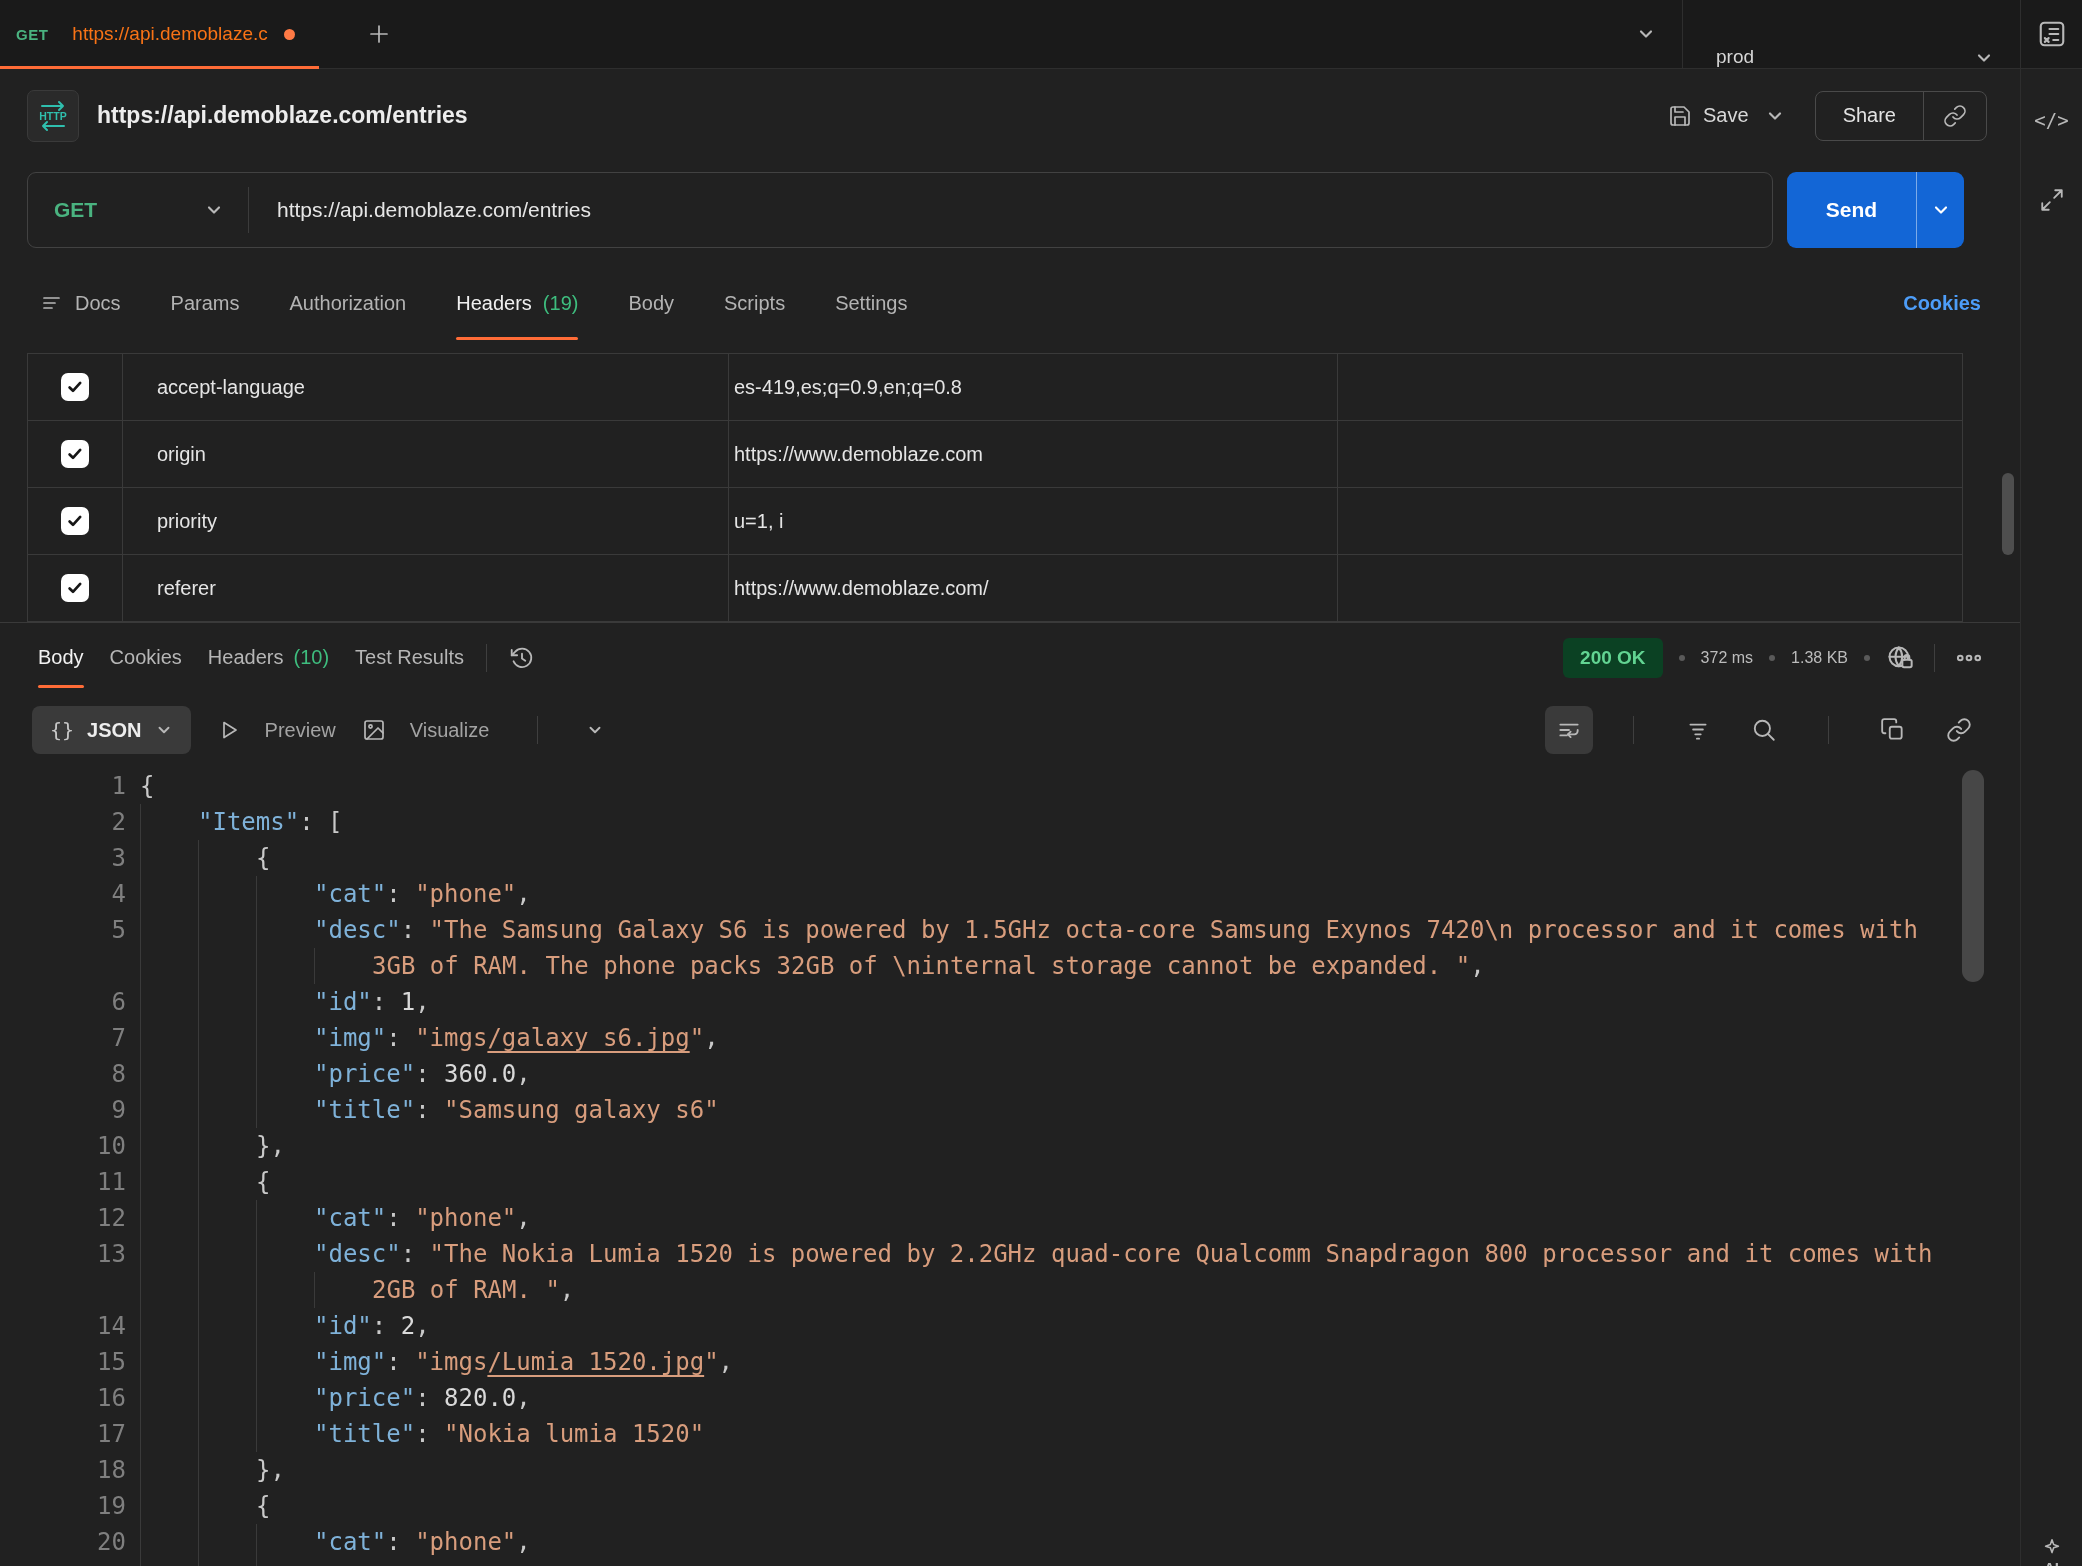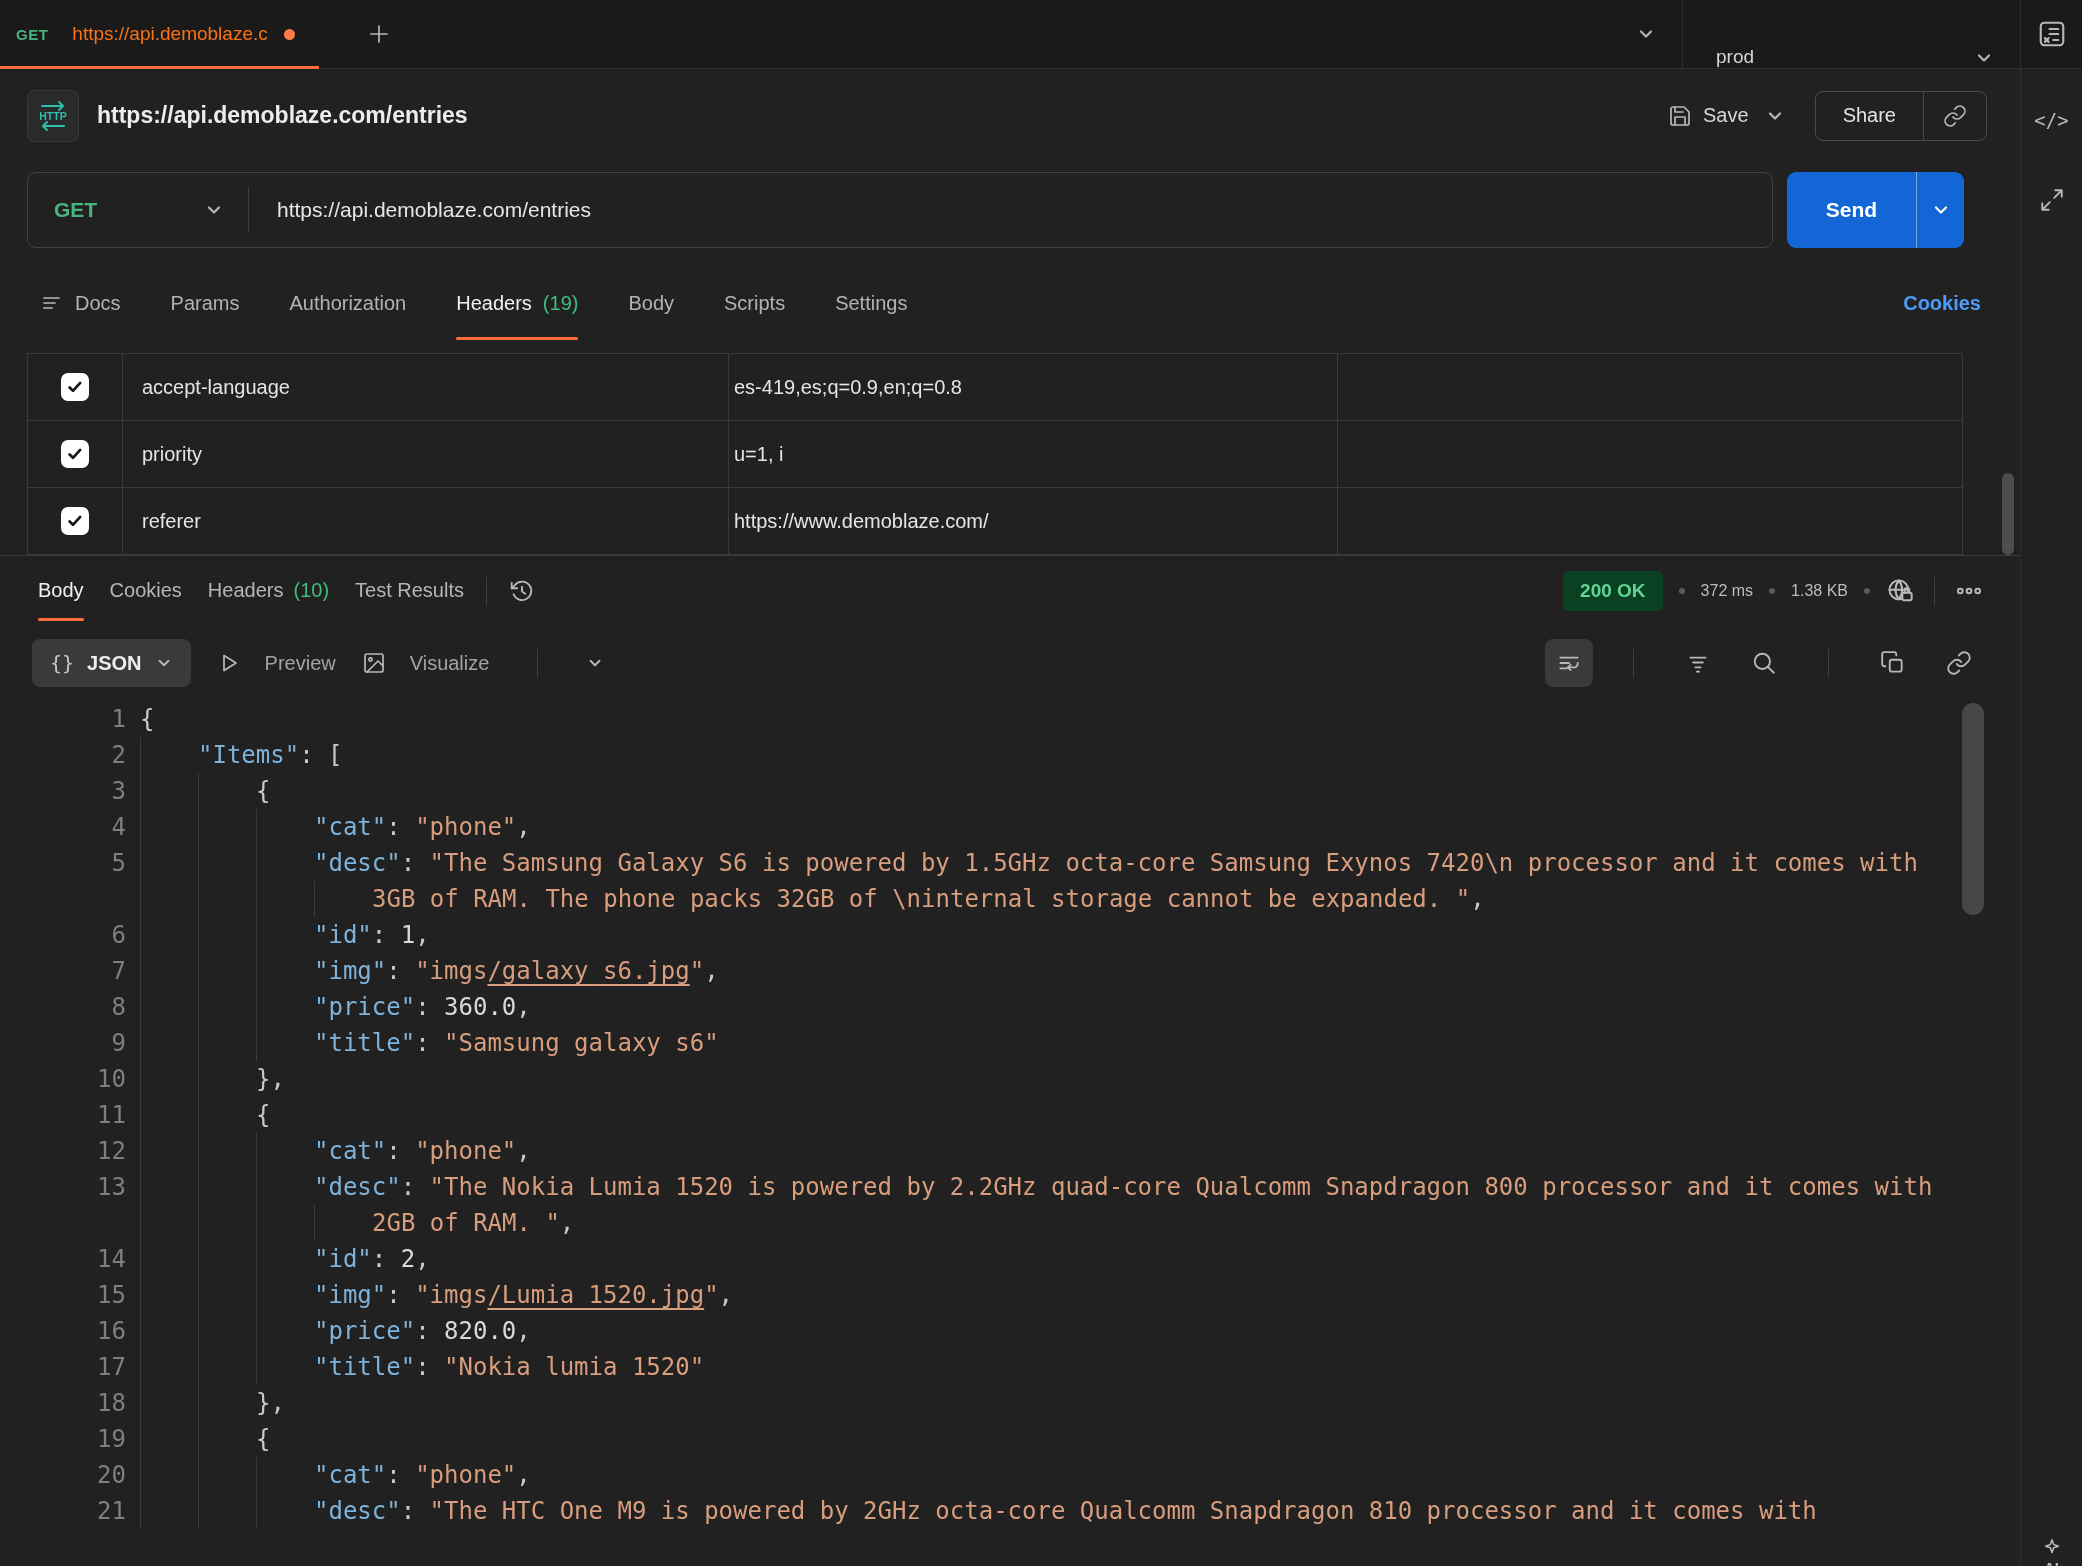--- a/index.html
+++ b/index.html
@@ -75,21 +75,21 @@
   .qtab.active{color:#f0f0f0;}
   .qtab.active::after{content:"";position:absolute;left:0;right:0;bottom:9px;height:3px;border-radius:2px;background:var(--orange);}
   .qtab .cnt{color:var(--green-count);}
   .cookies-link{margin-left:auto;align-self:center;color:var(--link-blue);font-weight:600;font-size:20px;}
 
   
   .htable{margin:4px 0 0 27px;width:1936px;flex:none;border:1px solid var(--border);border-bottom:none;}
   .hrow{height:67px;display:flex;border-bottom:1px solid var(--border);}
   .c-check{width:94px;flex:none;display:flex;align-items:center;justify-content:center;}
   .checkbox{width:28px;height:28px;background:#fff;border-radius:7px;display:flex;align-items:center;justify-content:center;}
-  .c-key{width:606px;flex:none;border-left:1px solid var(--border);display:flex;align-items:center;padding-left:19px;font-size:20px;color:#e5e5e5;}
+  .c-key{width:606px;flex:none;border-left:1px solid var(--border);display:flex;align-items:center;padding-left:34px;font-size:20px;color:#e5e5e5;}
   .c-val{width:609px;flex:none;border-left:1px solid var(--border);display:flex;align-items:center;padding-left:5px;font-size:20px;color:#e5e5e5;}
   .c-extra{flex:1;border-left:1px solid var(--border);}
   .scrollthumb{position:absolute;background:#4e4e4e;border-radius:7px;}
   .thumb-table{left:2002px;top:404px;width:12px;height:82px;}
   .thumb-code{left:1962px;width:22px;height:212px;background:#474747;border-radius:11px;}
 
   
   .resp-bar{height:70px;flex:none;border-top:1px solid var(--border);display:flex;align-items:stretch;
             padding:0 37px 0 38px;font-size:20px;color:#b6b6b6;}
   .resp-tabs{display:flex;align-items:stretch;gap:26px;}
@@ -253,20 +253,32 @@
           <div class="hrow">
             <div class="c-check">
               <div class="checkbox">
                 <svg width="18" height="18" viewBox="0 0 16 16">
                   <path d="M3.2 8.4l3 3 6.4-7" stroke="#161616" stroke-width="2.4" fill="none" stroke-linecap="round" stroke-linejoin="round"></path>
                 </svg>
               </div>
             </div>
             <div class="c-key">accept-language</div>
             <div class="c-val">es-419,es;q=0.9,en;q=0.8</div>
+            <div class="c-extra"></div>
+          </div>
+          <div class="hrow">
+            <div class="c-check">
+              <div class="checkbox">
+                <svg width="18" height="18" viewBox="0 0 16 16">
+                  <path d="M3.2 8.4l3 3 6.4-7" stroke="#161616" stroke-width="2.4" fill="none" stroke-linecap="round" stroke-linejoin="round"></path>
+                </svg>
+              </div>
+            </div>
+            <div class="c-key">origin</div>
+            <div class="c-val">https://www.demoblaze.com</div>
             <div class="c-extra"></div>
           </div>
           <div class="hrow">
             <div class="c-check">
               <div class="checkbox">
                 <svg width="18" height="18" viewBox="0 0 16 16">
                   <path d="M3.2 8.4l3 3 6.4-7" stroke="#161616" stroke-width="2.4" fill="none" stroke-linecap="round" stroke-linejoin="round"></path>
                 </svg>
               </div>
             </div>

